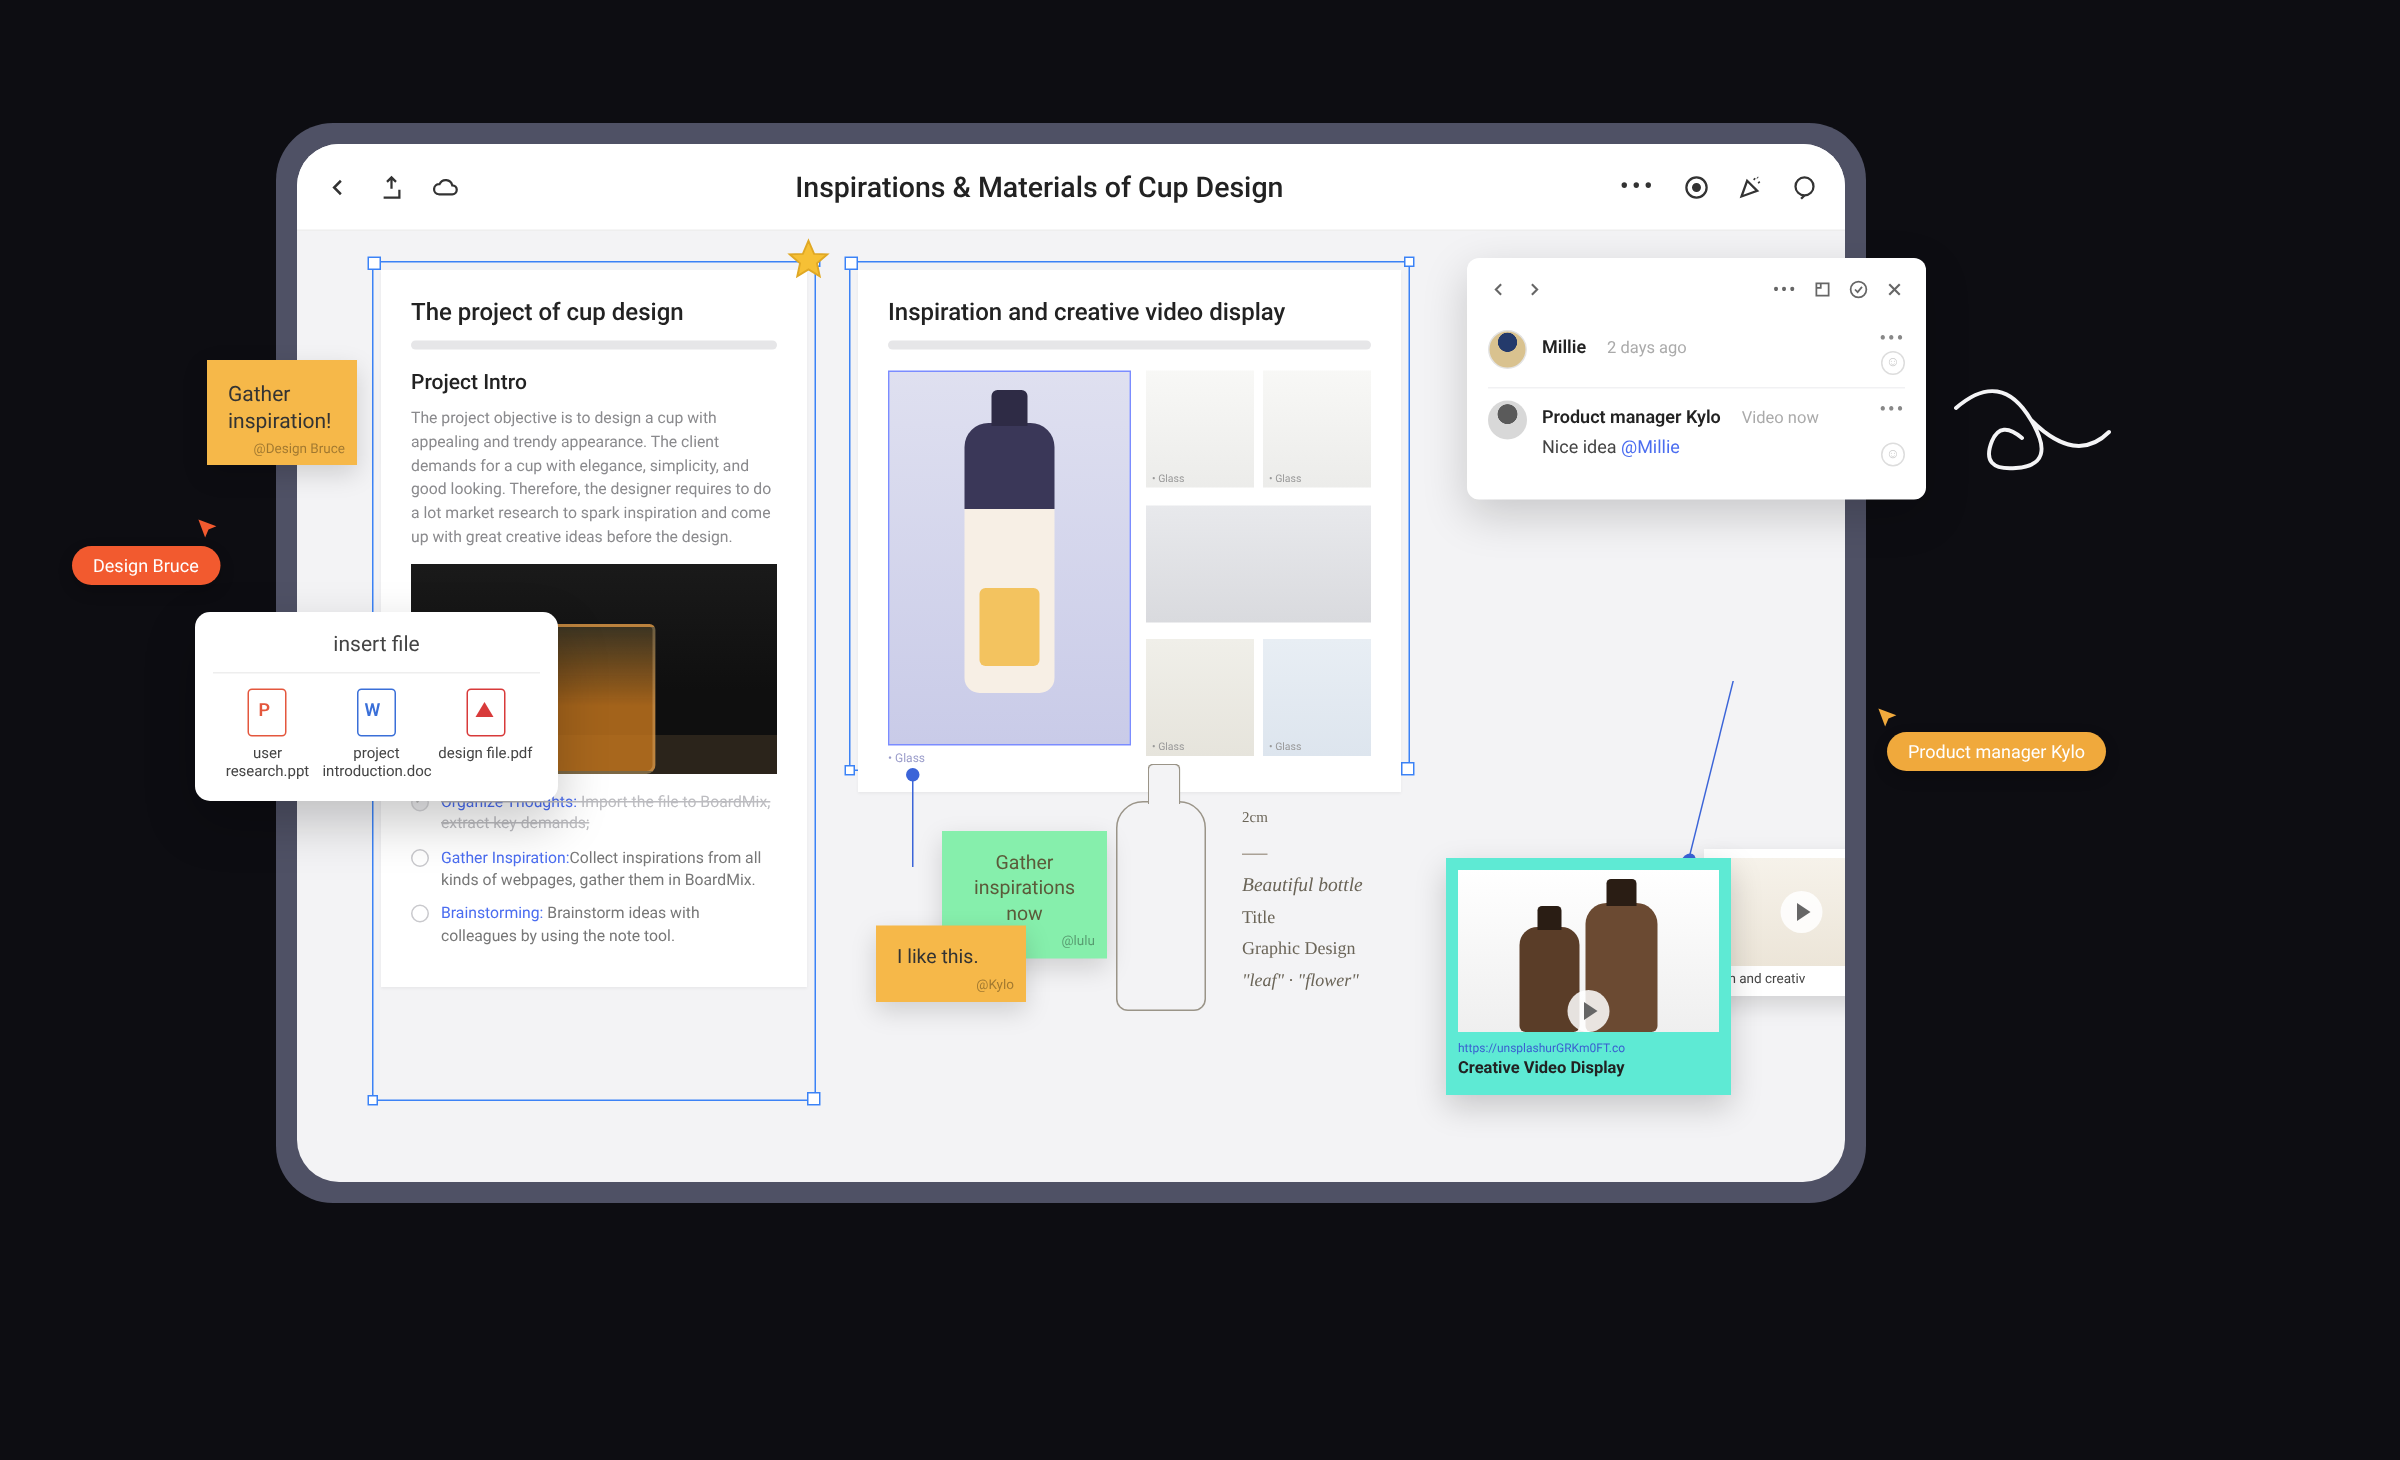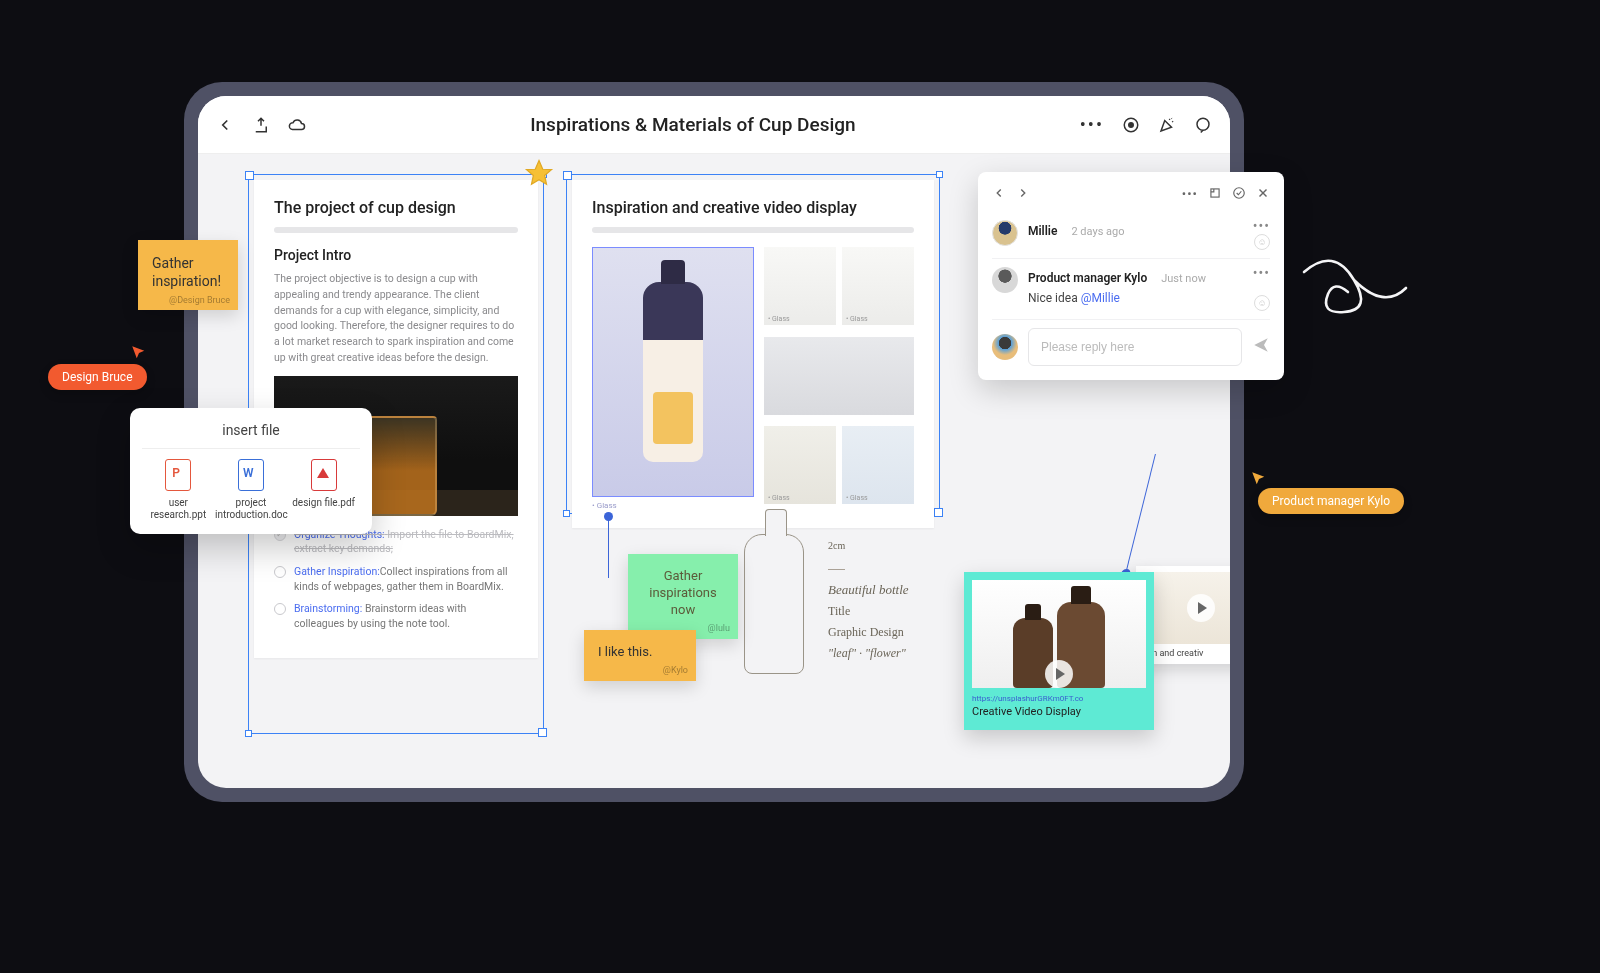--- a/index.html
+++ b/index.html
@@ -219,21 +219,21 @@
   background:#5eead4;
   padding:8px 8px 12px;
   box-shadow:0 8px 20px rgba(0,0,0,0.18);
 }
 .videocard .vimg{width:100%;height:108px;background:linear-gradient(180deg,#fff,#efefef);display:flex;align-items:flex-end;justify-content:center;gap:4px;}
 .vimg .b1{width:40px;height:70px;background:#5a3d28;border-radius:12px 12px 4px 4px;position:relative;}
 .vimg .b1::before{content:'';position:absolute;top:-14px;left:12px;width:16px;height:16px;background:#2a1d14;border-radius:3px 3px 0 0;}
 .vimg .b2{width:48px;height:86px;background:#6b4a32;border-radius:14px 14px 4px 4px;position:relative;}
 .vimg .b2::before{content:'';position:absolute;top:-16px;left:14px;width:20px;height:18px;background:#2a1d14;border-radius:3px 3px 0 0;}
 .videocard .url{ font-size:8px;color:#3a5fd0;margin-top:6px;white-space:nowrap;overflow:hidden;}
-.videocard .vt{ font-size:11px;font-weight:400;color:#222;margin-top:2px;}
+.videocard .vt{ font-size:11px;font-weight:700;color:#222;margin-top:2px;}
 .videocard2{
   position:absolute;
   width:130px;
   background:#fff;
   padding:6px;
   box-shadow:0 6px 14px rgba(0,0,0,0.14);
 }
 .videocard2 .vimg2{width:100%;height:72px;background:linear-gradient(180deg,#f6f2ea,#ece5d8);display:flex;align-items:center;justify-content:center;}
 .playbtn{width:28px;height:28px;border-radius:50%;background:rgba(255,255,255,0.85);display:flex;align-items:center;justify-content:center;}
 .playbtn::after{content:'';width:0;height:0;border-left:9px solid #666;border-top:6px solid transparent;border-bottom:6px solid transparent;margin-left:3px;}
@@ -391,21 +391,21 @@
 
       <div class="connector" style="left:410px;top:362px;height:62px;">
         <span class="dot" style="top:-4px;"></span>
       </div>
 
       <div class="sticky yellow small" style="left:430px;top:400px;width:110px;text-align:center;">
         <span>Gather inspirations now</span>
         <span class="sig">@lulu</span>
       </div>
 
-      <div class="sticky orange small" style="left:386px;top:476px;width:112px;">
+      <div class="sticky orange small" style="left:386px;top:463px;width:100px;">
         <span>I like this.</span>
         <span class="sig">@Kylo</span>
       </div>
 
       <div class="sketch" style="left:546px;top:380px;">
         <div class="sketch-row">
           <div class="bottlesketch"></div>
           <div>
             <div class="line" style="font-size:10px;border-bottom:1px solid #aaa196;display:inline-block;padding-bottom:18px;">2cm</div>
             <div class="line" style="font-style:italic;font-size:13px;">Beautiful bottle</div>
@@ -515,36 +515,29 @@
       <span class="time">2 days ago</span>
     </div>
     <span class="more">•••</span>
     <span class="emoji">☺</span>
   </div>
 
   <div class="comment">
     <div class="avatar a2"></div>
     <div class="body">
       <span class="uname">Product manager Kylo</span>
-      <span class="time">Just now</span>
+      <span class="time">Video now</span>
       <div class="text">
         <span>Nice idea </span><span class="mention">@Millie</span>
       </div>
     </div>
     <span class="more">•••</span>
     <span class="emoji">☺</span>
   </div>
 
-  <div class="reply">
-    <div class="avatar a3"></div>
-    <input type="text" placeholder="Please reply here" style="">
-    <span class="send"><svg viewBox="0 0 24 24" fill="currentColor">
-          <path d="M3 12l18-9-5 9 5 9-18-9z"></path>
-        </svg></span>
-  </div>
 </div>
 
 <div class="spiral" style="left:1294px;top:252px;">
   <svg viewBox="0 0 120 80" fill="none" stroke="#f4f4f6" stroke-width="2.6" stroke-linecap="round">
     <path d="M 10 20 Q 40 -6 60 28 Q 78 58 50 60 Q 26 62 34 42 Q 40 28 54 40 M 60 28 Q 90 58 112 36"></path>
   </svg>
 </div>
 
 <div class="ptr" style="left:1250px;top:470px;">
   <svg viewBox="0 0 24 24">

